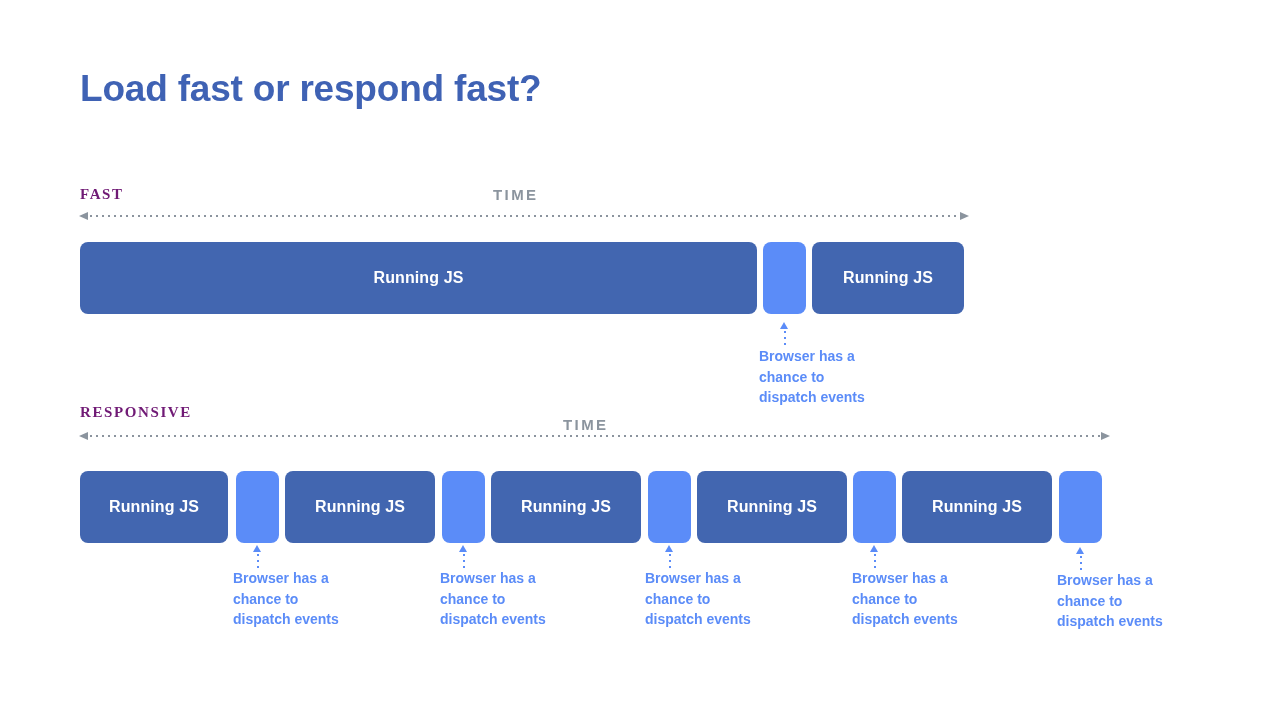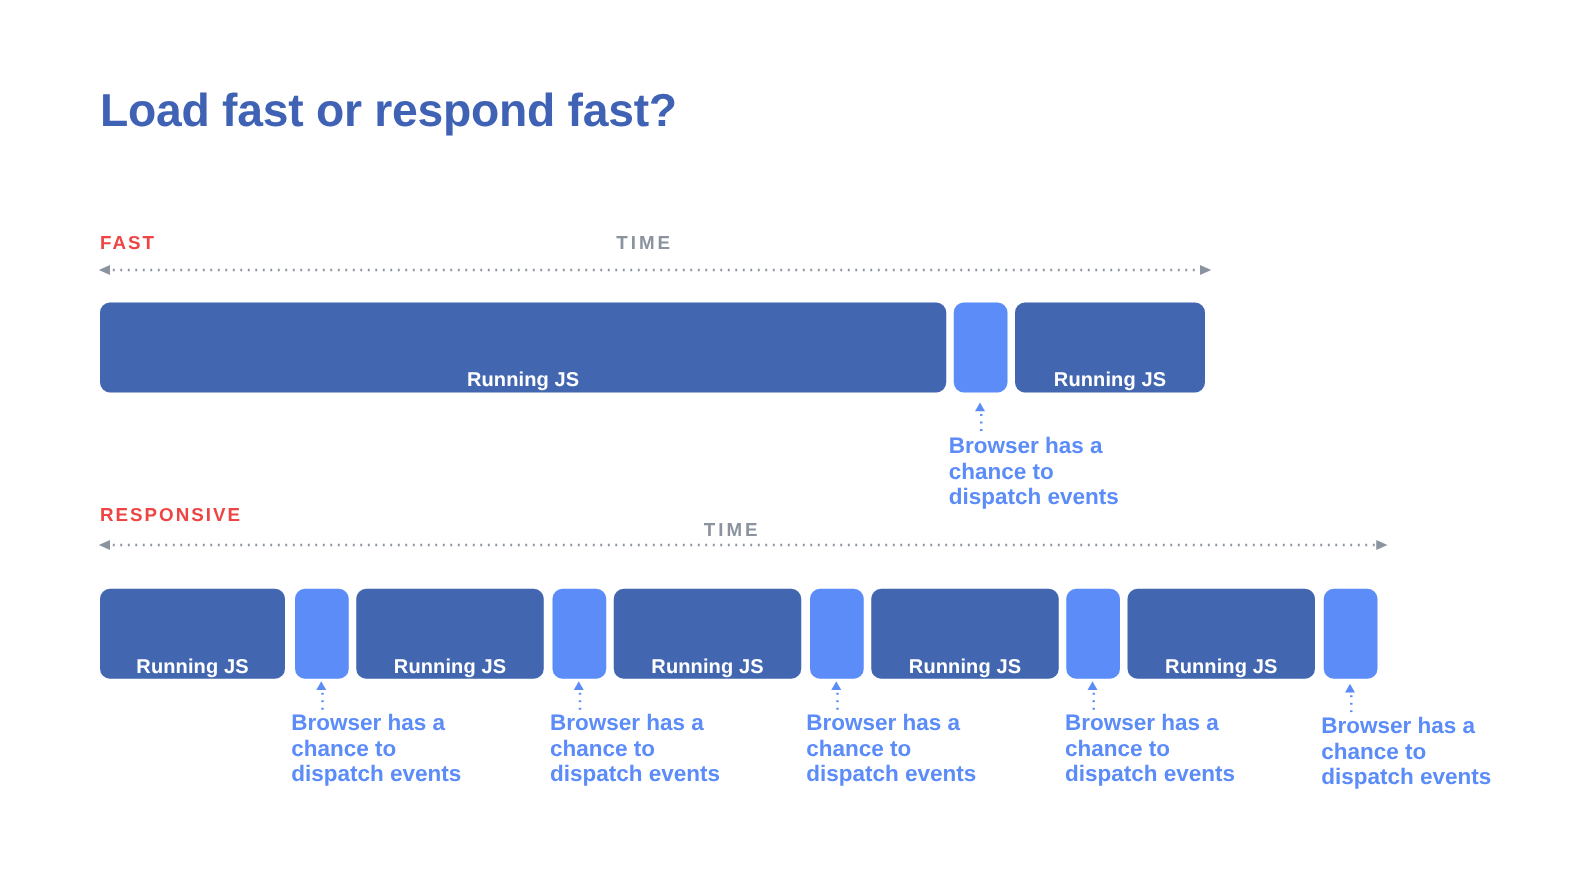--- a/index.html
+++ b/index.html
@@ -40,22 +40,23 @@
     position: absolute;
     left: 0;
     width: 1276px;
   }
 
   .sec-label {
     position: absolute;
     font-size: 15px;
     font-weight: bold;
     letter-spacing: 1.6px;
-    color: #ef4444;
+    color: #701a75;
     white-space: nowrap;
+    font-family: Liberation Serif, serif;
   }
   .time-label {
     position: absolute;
     font-size: 15px;
     font-weight: bold;
     letter-spacing: 2.4px;
     color: #8b949e;
     white-space: nowrap;
   }
 
@@ -97,21 +98,21 @@
     position: absolute;
     height: 72px;
   }
   .bar {
     position: absolute;
     top: 0;
     height: 72px;
     border-radius: 8px;
     box-sizing: border-box;
     display: flex;
-    align-items: flex-end;
+    align-items: center;
     justify-content: center;
   }
   .bar.js {
     background: #4266b0;
   }
   .bar.gap {
     background: #5b8cf8;
   }
   .bar .bar-text {
     color: #ffffff;
@@ -143,21 +144,21 @@
     position: absolute;
     left: 0;
     top: 0;
     width: 0; height: 0;
     border-left: 4.5px solid transparent;
     border-right: 4.5px solid transparent;
     border-bottom: 7px solid #5b8cf8;
   }
   .callout .ctext {
     position: absolute;
-    font-size: 18px;
+    font-size: 14px;
     font-weight: bold;
     color: #5b8cf8;
     line-height: 20.5px;
     white-space: pre-line;
   }
 </style>
 </head>
 <body>
 
 <div id="slide">

